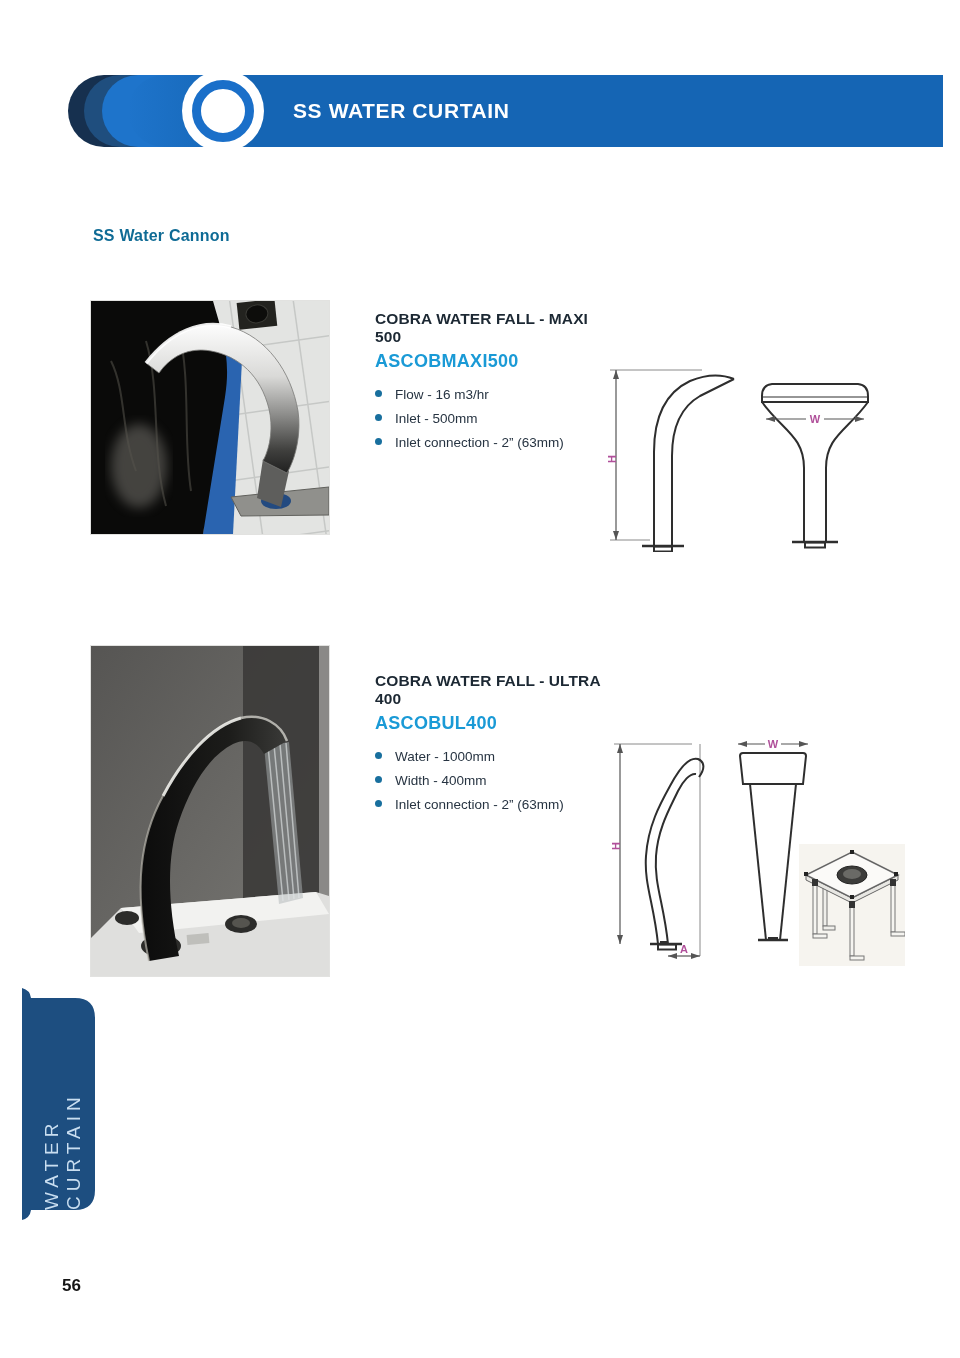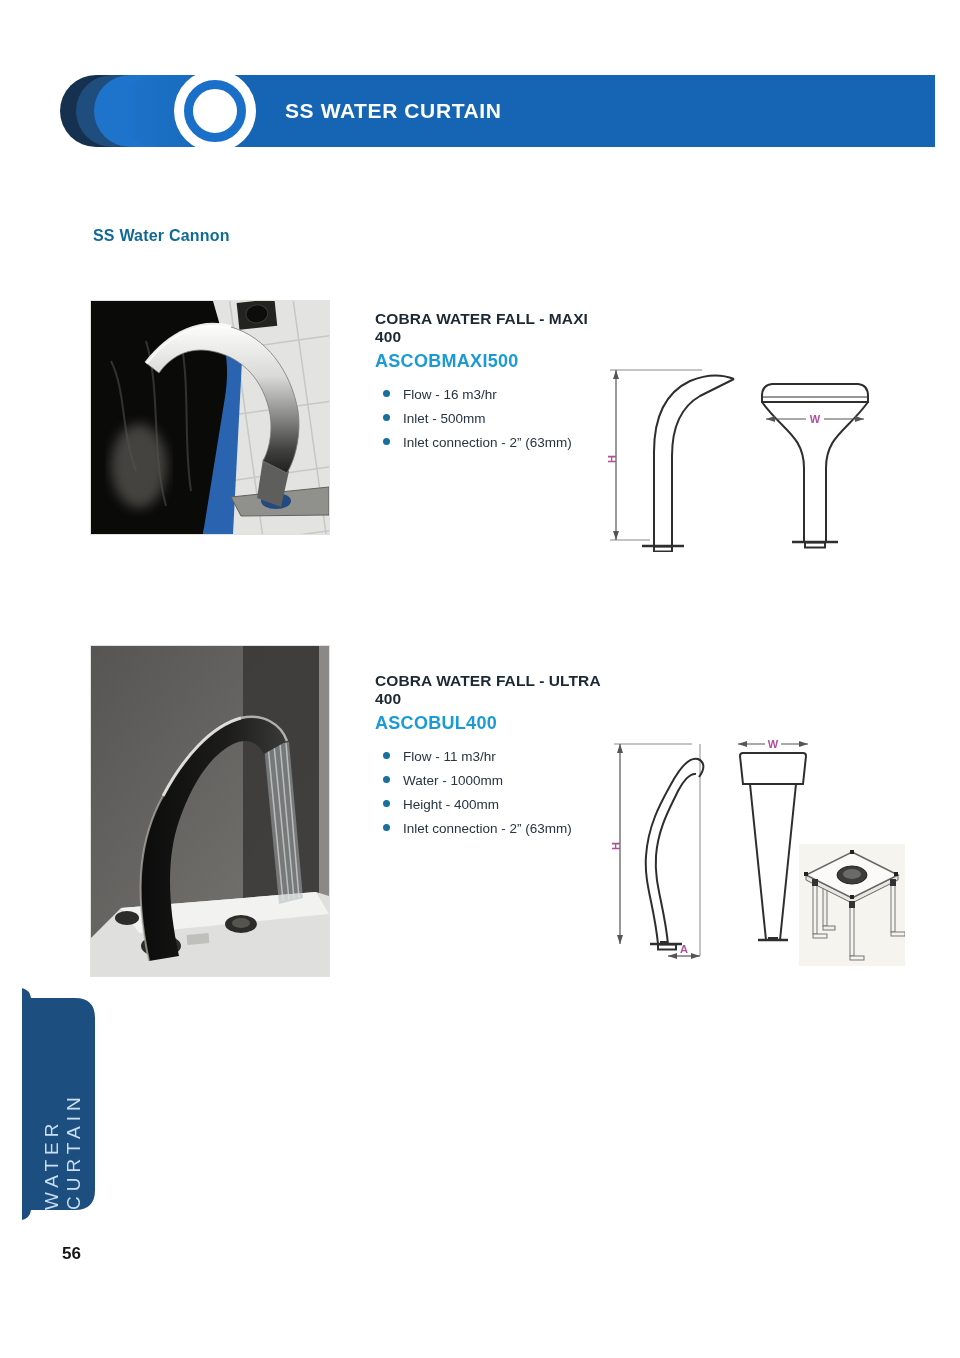--- a/index.html
+++ b/index.html
@@ -1,21 +1,21 @@
 <!DOCTYPE html>
 <html><head>
 <meta charset="utf-8">
 <style>
   html,body{margin:0;padding:0;background:#ffffff;}
   .page{
     position:relative;width:960px;height:1358px;background:#ffffff;
     font-family:"Liberation Sans",sans-serif;overflow:hidden;
   }
   
-  .banner{position:absolute;left:60px;top:75px;width:875px;height:72px;}
+  .banner{position:absolute;left:68px;top:75px;width:875px;height:72px;}
   .banner .layer{position:absolute;top:0;height:72px;border-radius:36px;}
   .banner .l1{left:0;width:120px;background:#16304f;}
   .banner .l2{left:16px;width:124px;background:#1f4e7e;}
   .banner .l3{left:34px;width:150px;background:#1e74cb;}
   .banner .bar{position:absolute;left:60px;right:0;top:0;height:72px;
     background:linear-gradient(90deg,#1e74cb 0,#1565b4 120px,#1565b4 100%);
     border-radius:36px 0 0 36px;}
   .ring-wrap{position:absolute;left:114px;top:-5px;width:82px;height:82px;border-radius:50%;background:#ffffff;}
   .ring{position:absolute;left:10px;top:10px;width:44px;height:44px;border:9px solid #1a6fc9;border-radius:50%;background:#ffffff;}
   .banner-title{position:absolute;left:225px;top:0;height:72px;line-height:72px;
@@ -25,34 +25,34 @@
   
   .photo{position:absolute;border:1px solid #e2e2e0;background:#f4f4f2;}
   .photo svg{display:block;}
   .p1-photo{left:90px;top:300px;width:238px;height:233px;}
   .p2-photo{left:90px;top:645px;width:238px;height:330px;}
   .info{position:absolute;width:235px;}
   .p1-info{left:375px;top:310px;}
   .p2-info{left:375px;top:672px;}
   .prod-title{font-size:15.5px;font-weight:bold;color:#1c2833;margin:0 0 5px 0;letter-spacing:.1px;}
   .prod-sku{font-size:18px;font-weight:bold;color:#1a9ad6;margin:0 0 11px 0;letter-spacing:.3px;}
-  .spec-list{list-style:none;margin:8px;padding:0;}
+  .spec-list{list-style:none;margin:0;padding:0;}
   .spec-list li{font-size:13.5px;color:#273442;line-height:24px;white-space:nowrap;}
   .dot{display:inline-block;width:7px;height:7px;border-radius:50%;background:#186f9e;margin-right:13px;position:relative;top:-2px;}
   .drawing{position:absolute;}
   .dim-label{font-size:11px;font-weight:bold;fill:#b0509a;font-family:"Liberation Sans",sans-serif;}
   
   .tab{position:absolute;left:22px;top:988px;width:74px;height:232px;}
   .tab svg{position:absolute;left:0;top:0;}
   .tab-label{position:absolute;left:9px;top:10px;width:64px;height:212px;
     display:flex;align-items:center;justify-content:center;
     writing-mode:vertical-rl;transform:rotate(180deg);
     color:#c9def0;font-size:19px;letter-spacing:5px;}
   
-  .page-num{position:absolute;left:62px;top:1244px;font-size:17px;font-weight:bold;color:#161616;}
+  .page-num{position:absolute;left:62px;top:1276px;font-size:17px;font-weight:bold;color:#161616;}
 </style>
 </head>
 <body>
 
 <div class="page">
 
   <div class="banner">
     <div class="layer l1"></div>
     <div class="layer l2"></div>
     <div class="layer l3"></div>
@@ -104,21 +104,21 @@
       <polygon points="140,196 238,186 238,214 150,215" fill="#90908c" stroke="#60605c"></polygon>
       <ellipse cx="185" cy="200" rx="15" ry="8" fill="#234a80"></ellipse>
       <polygon points="172,158 198,170 190,206 166,197" fill="#5e5e5c"></polygon>
       <path d="M 55 62 C 80 30 110 18 140 26 C 175 36 200 70 207 110 C 210 130 206 155 196 172
                L 172 160 C 180 145 182 125 178 108 C 170 75 148 55 120 50 C 98 46 80 55 68 72 Z" fill="url(#chromeG)" stroke="#787876" stroke-width="0.8"></path>
       <path d="M 55 62 C 80 30 110 18 140 26" stroke="#ffffff" stroke-width="3.5" fill="none" opacity="0.9"></path>
     </svg>
   </div>
 
   <div class="info p1-info">
-    <div class="prod-title">COBRA WATER FALL - MAXI 400</div>
+    <div class="prod-title">COBRA WATER FALL - MAXI 500</div>
     <div class="prod-sku">ASCOBMAXI500</div>
     <ul class="spec-list">
       <li><span class="dot"></span><span>Flow - 16 m3/hr</span></li>
       <li><span class="dot"></span><span>Inlet - 500mm</span></li>
       <li><span class="dot"></span><span>Inlet connection - 2” (63mm)</span></li>
     </ul>
   </div>
 
   <svg class="drawing" style="left:602px;top:360px" width="148" height="192" viewBox="0 0 148 192">
     <g stroke="#8a8a8a" stroke-width="1">
@@ -189,23 +189,22 @@
       <path d="M 72 150 C 92 112 120 80 150 72" stroke="#f0efeb" stroke-width="3" fill="none" opacity="0.9"></path>
       <path d="M 58 315 C 42 240 50 190 72 150" stroke="#b9b6ae" stroke-width="2" fill="none" opacity="0.7"></path>
       <path d="M 150 72 C 172 67 190 78 196 95" stroke="#cfcec8" stroke-width="2.5" fill="none" opacity="0.8"></path>
     </svg>
   </div>
 
   <div class="info p2-info">
     <div class="prod-title">COBRA WATER FALL - ULTRA 400</div>
     <div class="prod-sku">ASCOBUL400</div>
     <ul class="spec-list">
-      <li><span class="dot"></span><span>Flow - 11 m3/hr</span></li>
       <li><span class="dot"></span><span>Water - 1000mm</span></li>
-      <li><span class="dot"></span><span>Height - 400mm</span></li>
+      <li><span class="dot"></span><span>Width - 400mm</span></li>
       <li><span class="dot"></span><span>Inlet connection - 2” (63mm)</span></li>
     </ul>
   </div>
 
   <svg class="drawing" style="left:606px;top:736px" width="110" height="228" viewBox="0 0 110 228">
     <g stroke="#8a8a8a" stroke-width="1">
       <line x1="8" y1="8" x2="86" y2="8"></line>
         <line x1="94" y1="8" x2="94" y2="220"></line>
     </g>
     <line x1="14" y1="8" x2="14" y2="208" stroke="#555" stroke-width="1.2"></line>

